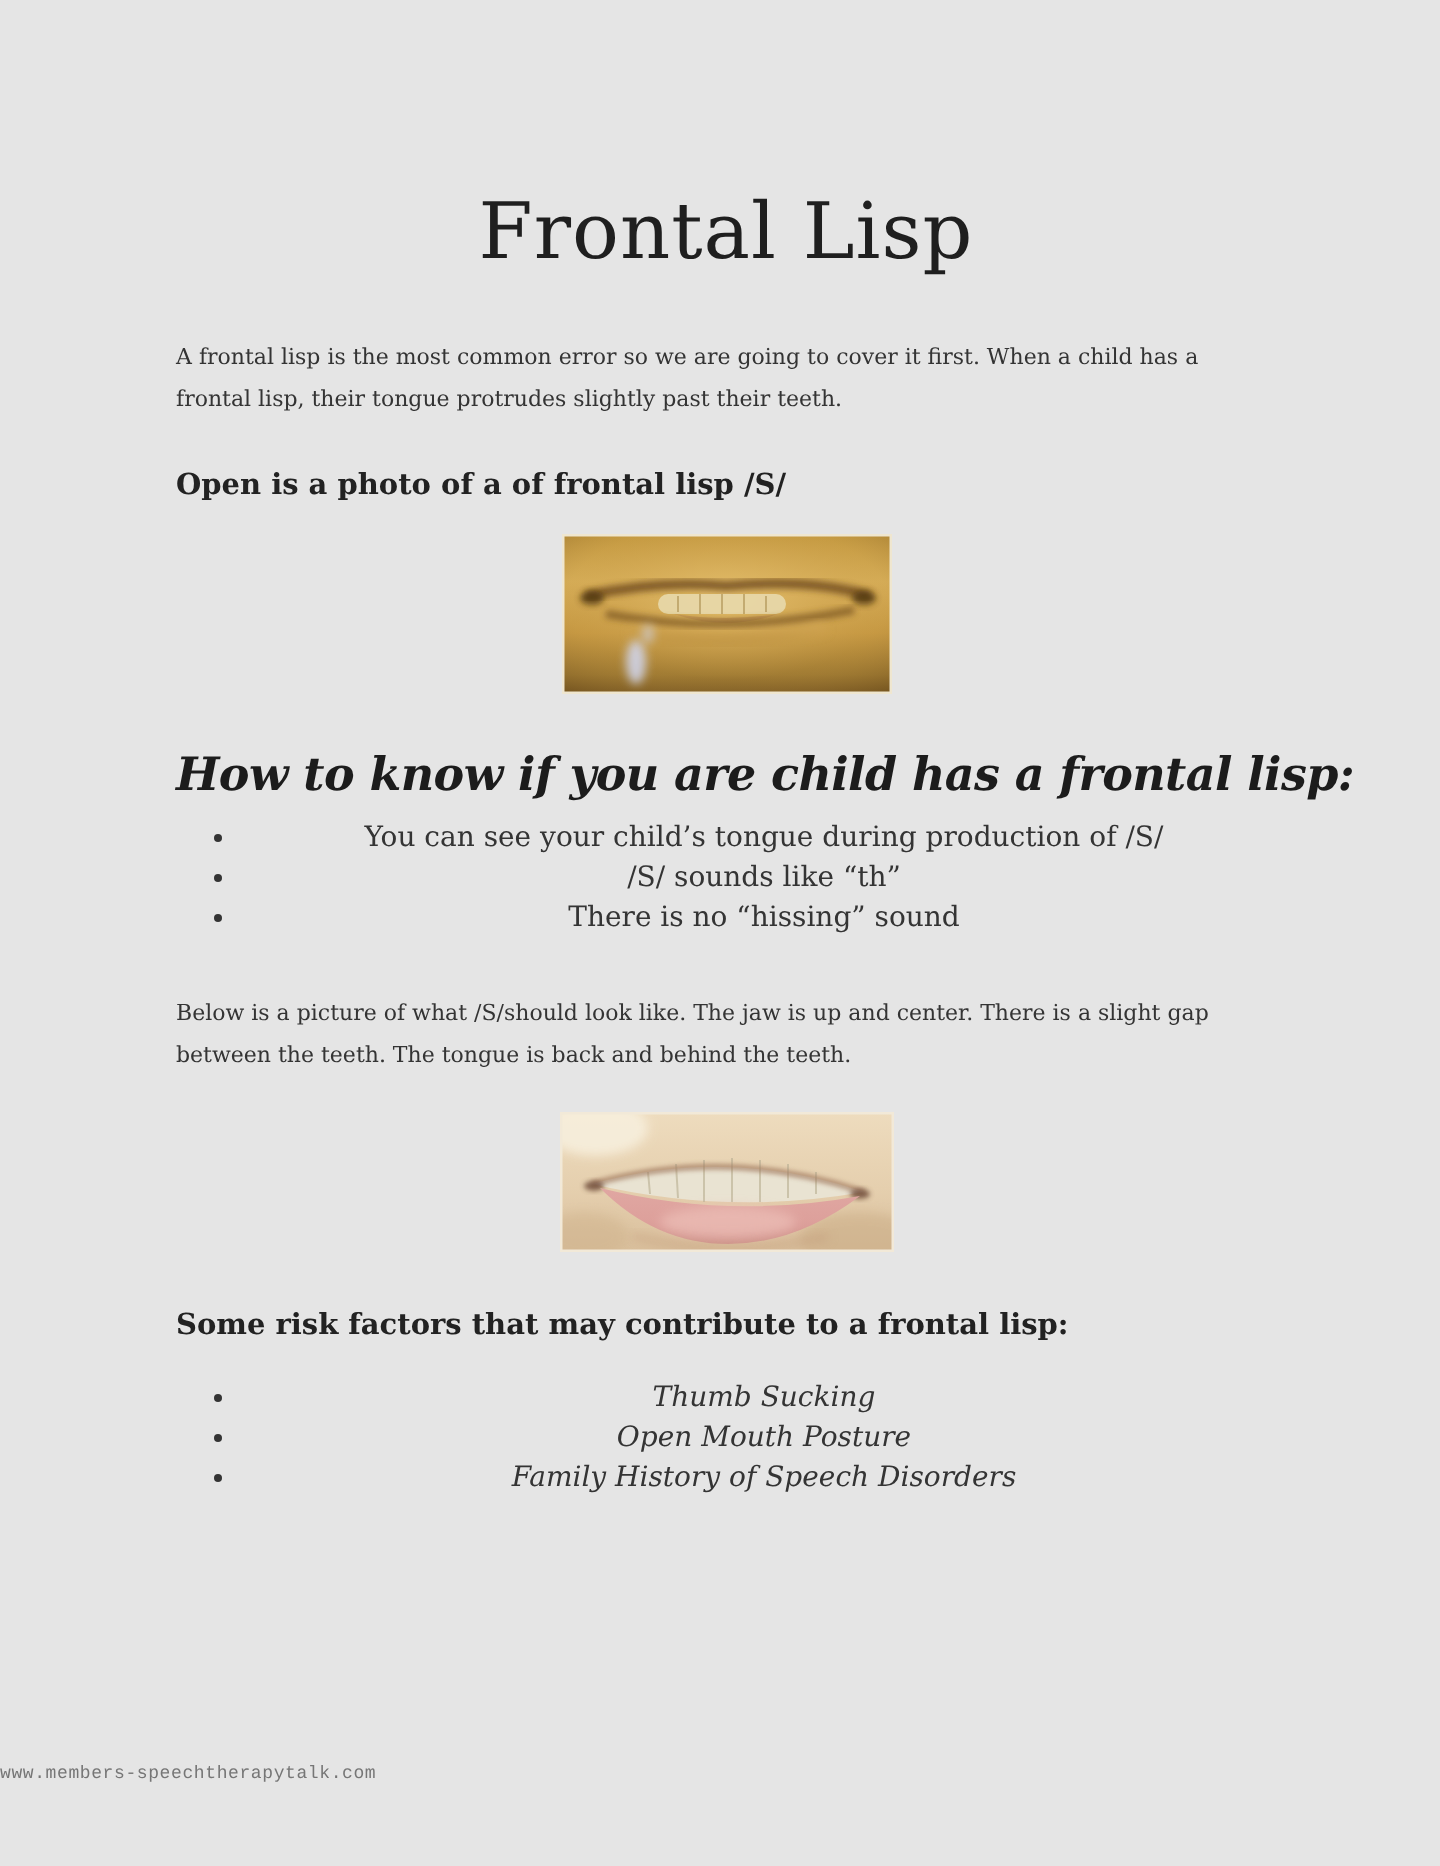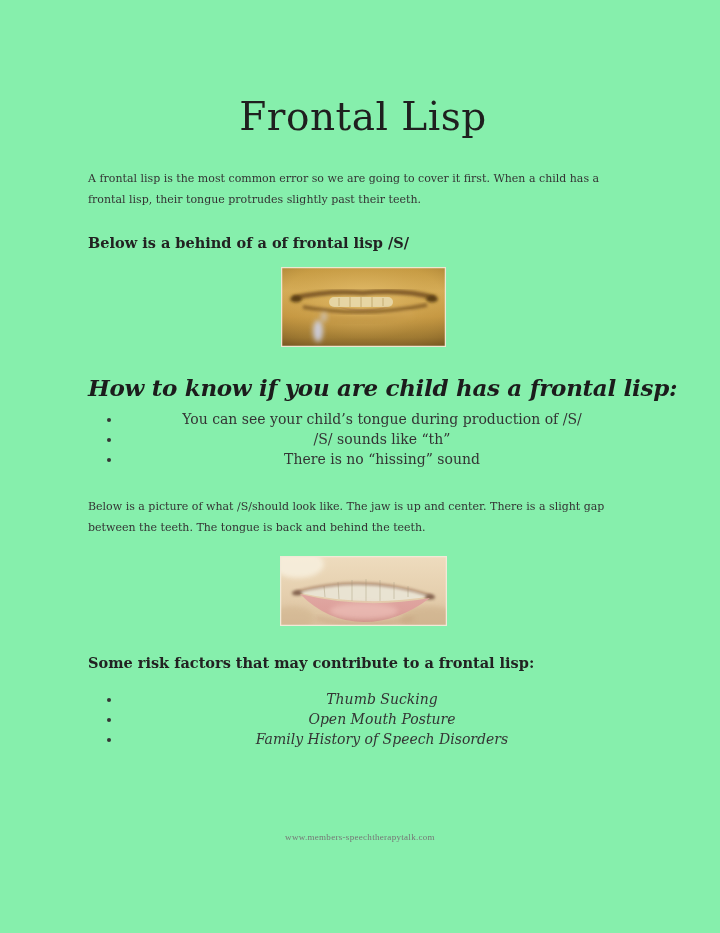--- a/index.html
+++ b/index.html
@@ -2,21 +2,21 @@
 <html><head>
 <meta charset="utf-8">
 <style>
   * { margin: 0; padding: 0; box-sizing: border-box; }
   html, body { background: #ffffff; }
   .page {
     position: relative;
     width: 720px;
     height: 933px;
     margin: 0 auto;
-    background: #86efac;
+    background: #e5e5e5;
     font-family: "DejaVu Serif", "Liberation Serif", serif;
     color: #343434;
     overflow: hidden;
   }
   .content { padding: 0 82px 0 88px; }
 
   h1.title {
     padding-top: 94px;
     text-align: center;
     font-size: 39px;
@@ -74,40 +74,39 @@
     padding-left: 4px;
     text-align: center;
   }
   ul.bullets.risk { margin-top: 16px; font-style: italic; }
   ul.bullets.risk li { line-height: 20px; }
   p.body.second { margin-top: 27px; }
 
   .footer {
     position: absolute;
     left: 0;
-    top: 832px;
+    top: 882px;
     width: 100%;
-    text-align: center;
-    font-family: Liberation Serif, serif;
+    font-family: Liberation Mono, monospace;
     font-size: 9px;
     letter-spacing: 0.3px;
     color: #767676;
   }
 </style>
 </head>
 <body>
 
 <div class="page">
   <div class="content">
 
     <h1 class="title">Frontal Lisp</h1>
 
     <p class="body">A frontal lisp is the most common error so we are going to cover it first. When a child has a frontal lisp, their tongue protrudes slightly past their teeth.</p>
 
-    <p class="caption">Below is a behind of a of frontal lisp /S/</p>
+    <p class="caption">Open is a photo of a of frontal lisp /S/</p>
 
     <div class="figure fig1">
       <svg width="165" height="80" viewBox="0 0 165 80">
         <defs>
           <linearGradient id="skin1" x1="0" y1="0" x2="0" y2="1">
             <stop offset="0" stop-color="#c2973e"></stop>
             <stop offset="0.3" stop-color="#d7af5a"></stop>
             <stop offset="0.62" stop-color="#c49640"></stop>
             <stop offset="0.88" stop-color="#93702c"></stop>
             <stop offset="1" stop-color="#6b4d1d"></stop>

